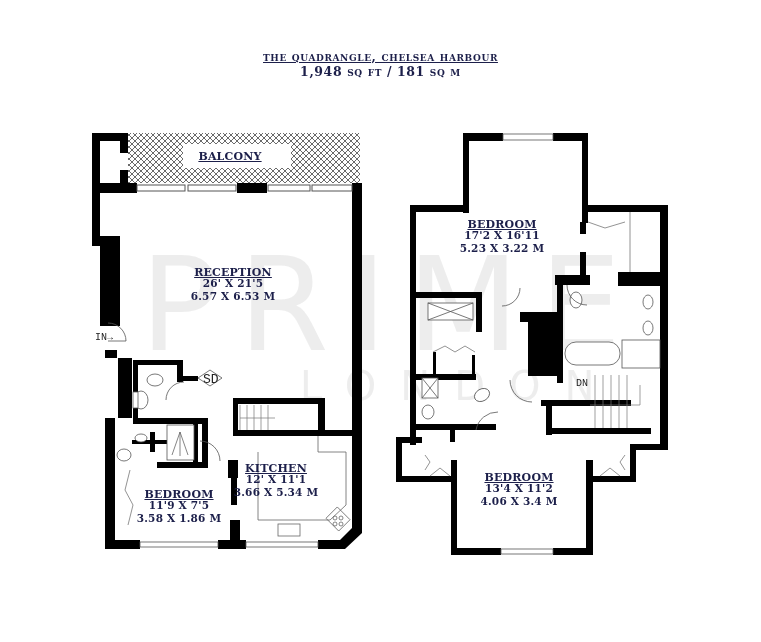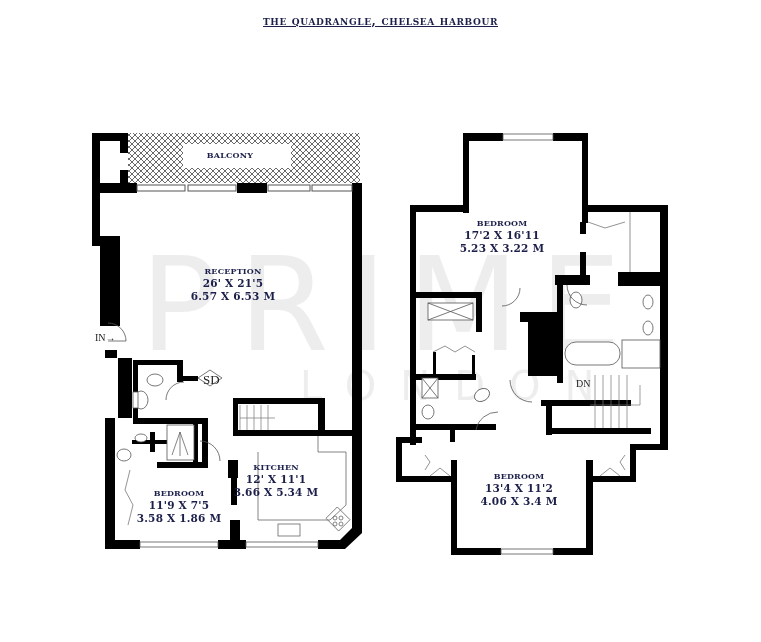--- a/index.html
+++ b/index.html
@@ -1,29 +1,30 @@
 <!DOCTYPE html>
 <html><head>
 <meta charset="utf-8">
 <style>
   html, body { margin:0; padding:0; background:#ffffff; }
   body { width:761px; height:642px; position:relative; overflow:hidden; font-family:"DejaVu Serif", serif; }
   .title-block { position:absolute; left:0; top:13px; width:761px; text-align:center; color:#1c1f4a; }
   .title-line { font-family:"DejaVu Serif", serif; font-weight:bold; font-size:12.5px; line-height:15px; letter-spacing:0.6px; font-variant:small-caps; text-transform:lowercase; }
-  .title-line.u { text-decoration:underline; }
+  .title-line.u { text-decoration:underline;margin-top:36px; }
   .plan { position:absolute; left:0; top:0; }
   .room-label { position:absolute; text-align:center; color:#1c1f4a; font-family:"DejaVu Serif", serif; font-size:10.5px; line-height:13px; font-weight:bold; letter-spacing:0.2px; transform:translateX(-50%); white-space:nowrap; }
-  .room-label .nm { font-variant:small-caps; text-transform:lowercase; font-size:12px; }
-  .tag { position:absolute; font-family:Liberation Serif, serif; font-size:10px; color:#222; }
+  .room-label .nm { font-variant:small-caps; text-transform:lowercase; font-size:16px;text-decoration:underline; }
+  .tag { position:absolute; font-family:Liberation Mono, monospace; font-size:10px; color:#222; }
 </style>
 </head>
 <body>
 
 <div class="title-block">
   <div class="title-line u">The Quadrangle, Chelsea Harbour</div>
+  <div class="title-line">1,948 sq ft / 181 sq m</div>
 </div>
 
 <svg class="plan" width="761" height="642" viewBox="0 0 761 642">
   <defs>
     <pattern id="hatch" width="6" height="6" patternUnits="userSpaceOnUse">
       <rect width="6" height="6" fill="#fff"></rect>
       <path d="M0,0 L6,6 M6,0 L0,6" stroke="#444" stroke-width="0.8"></path>
     </pattern>
   </defs>
 

